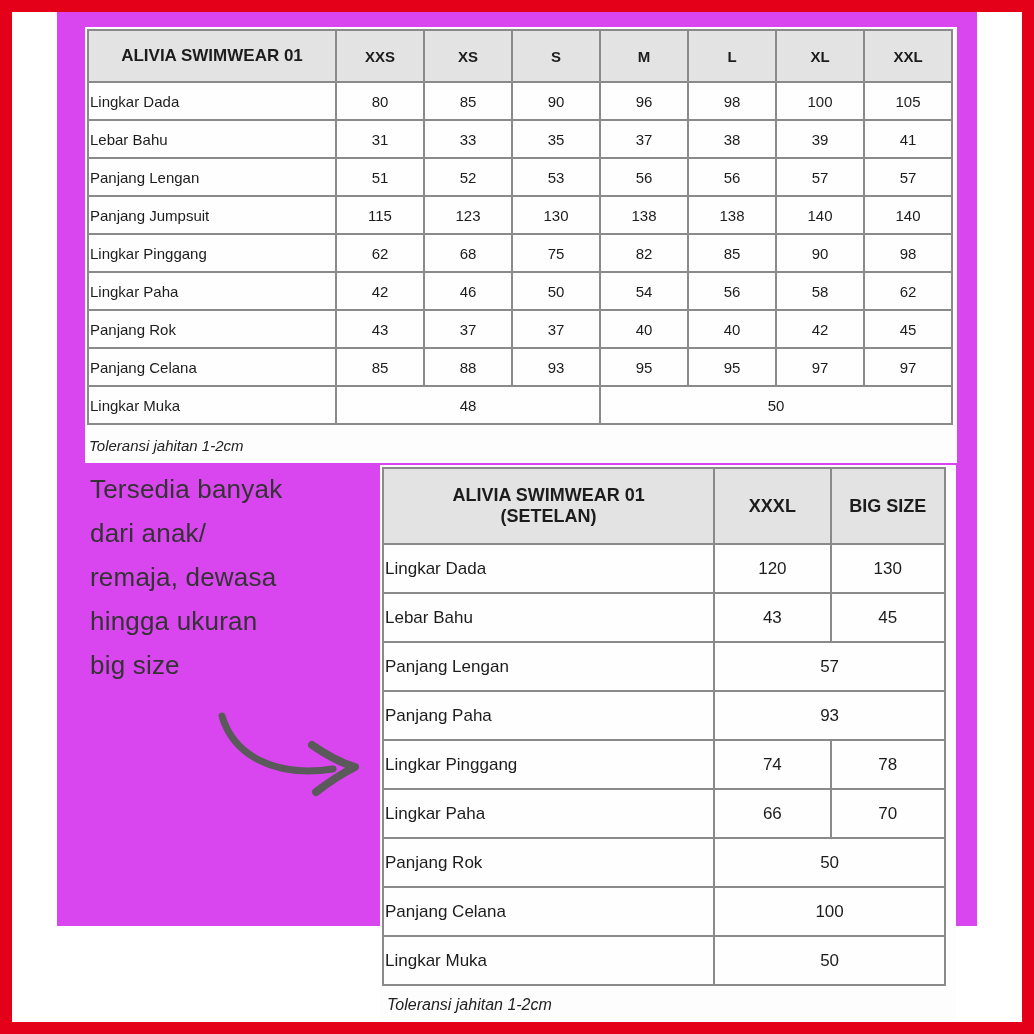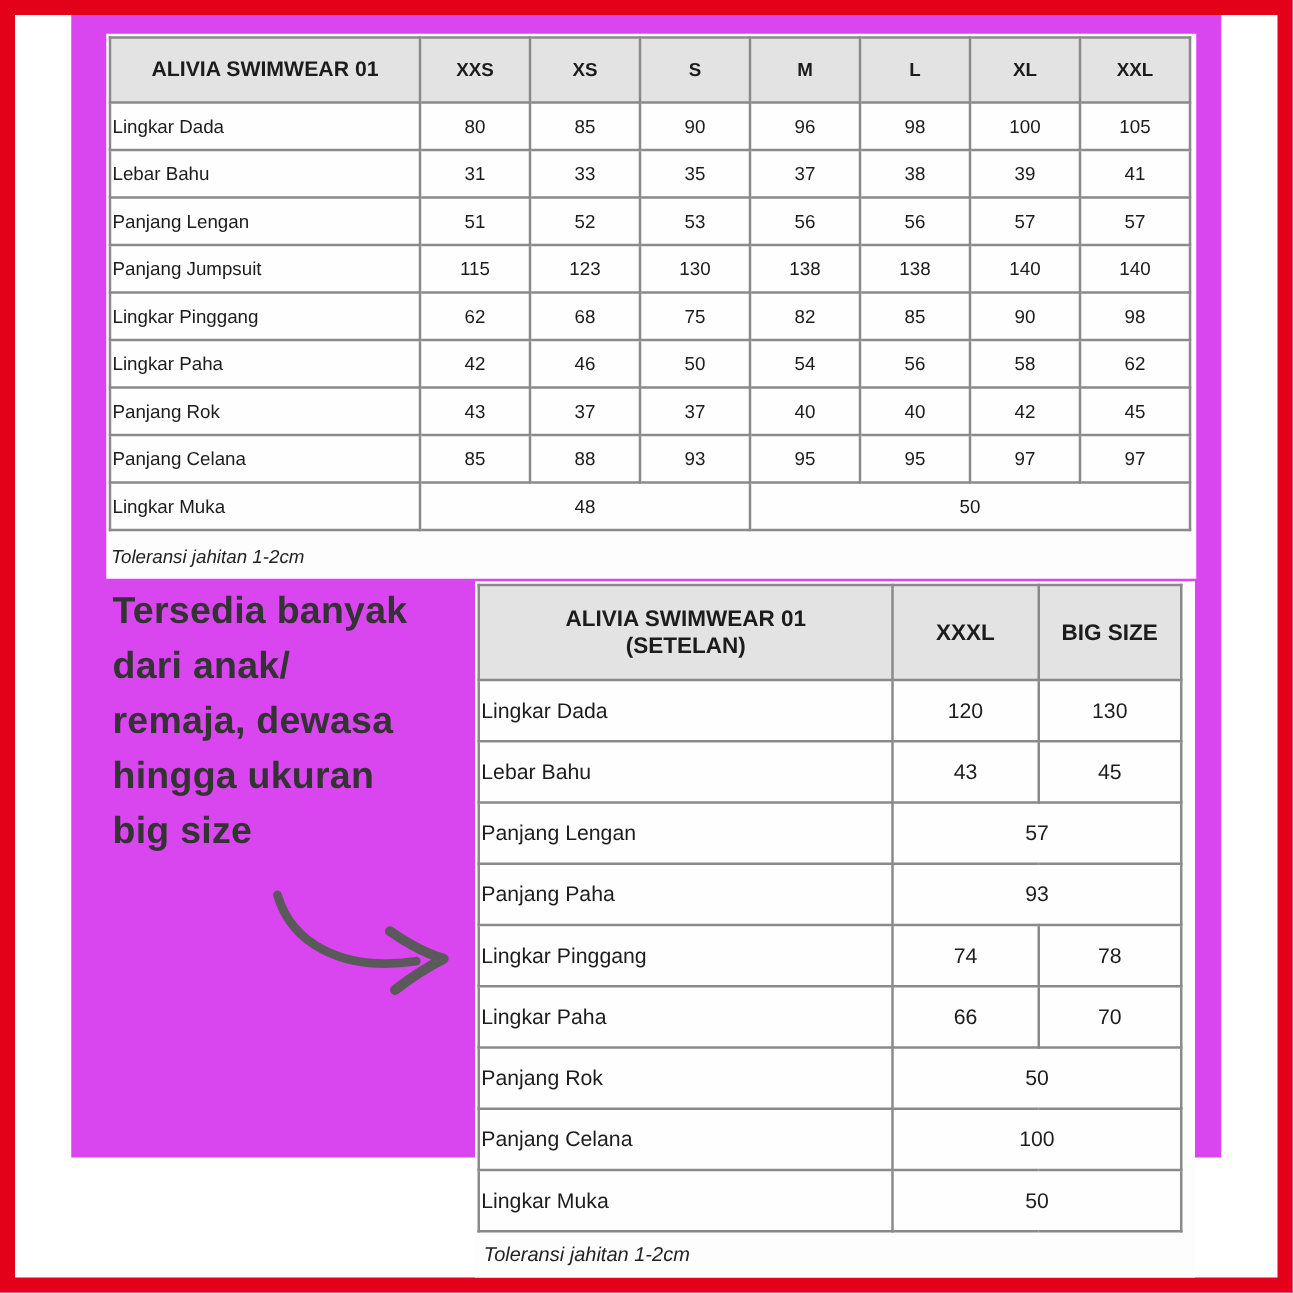--- a/index.html
+++ b/index.html
@@ -58,22 +58,22 @@
     padding:10px 0 9px 4px;
     color:#222222;
     font-style:italic;
   }
   .panel2 .note{ font-size:16px; padding-left:7px; }
 
   .annotation{
     position:absolute;
     left:33px; top:455px;
     width:300px;
-    font-size:30px;
-    font-weight:bold;
+    font-size:26px;
+    font-weight:normal;
     color:#333333;
     line-height:44px;
     letter-spacing:0.2px;
   }
   .arrow-wrap{
     position:absolute;
     left:158px; top:700px;
     width:160px; height:86px;
   }
 </style>

